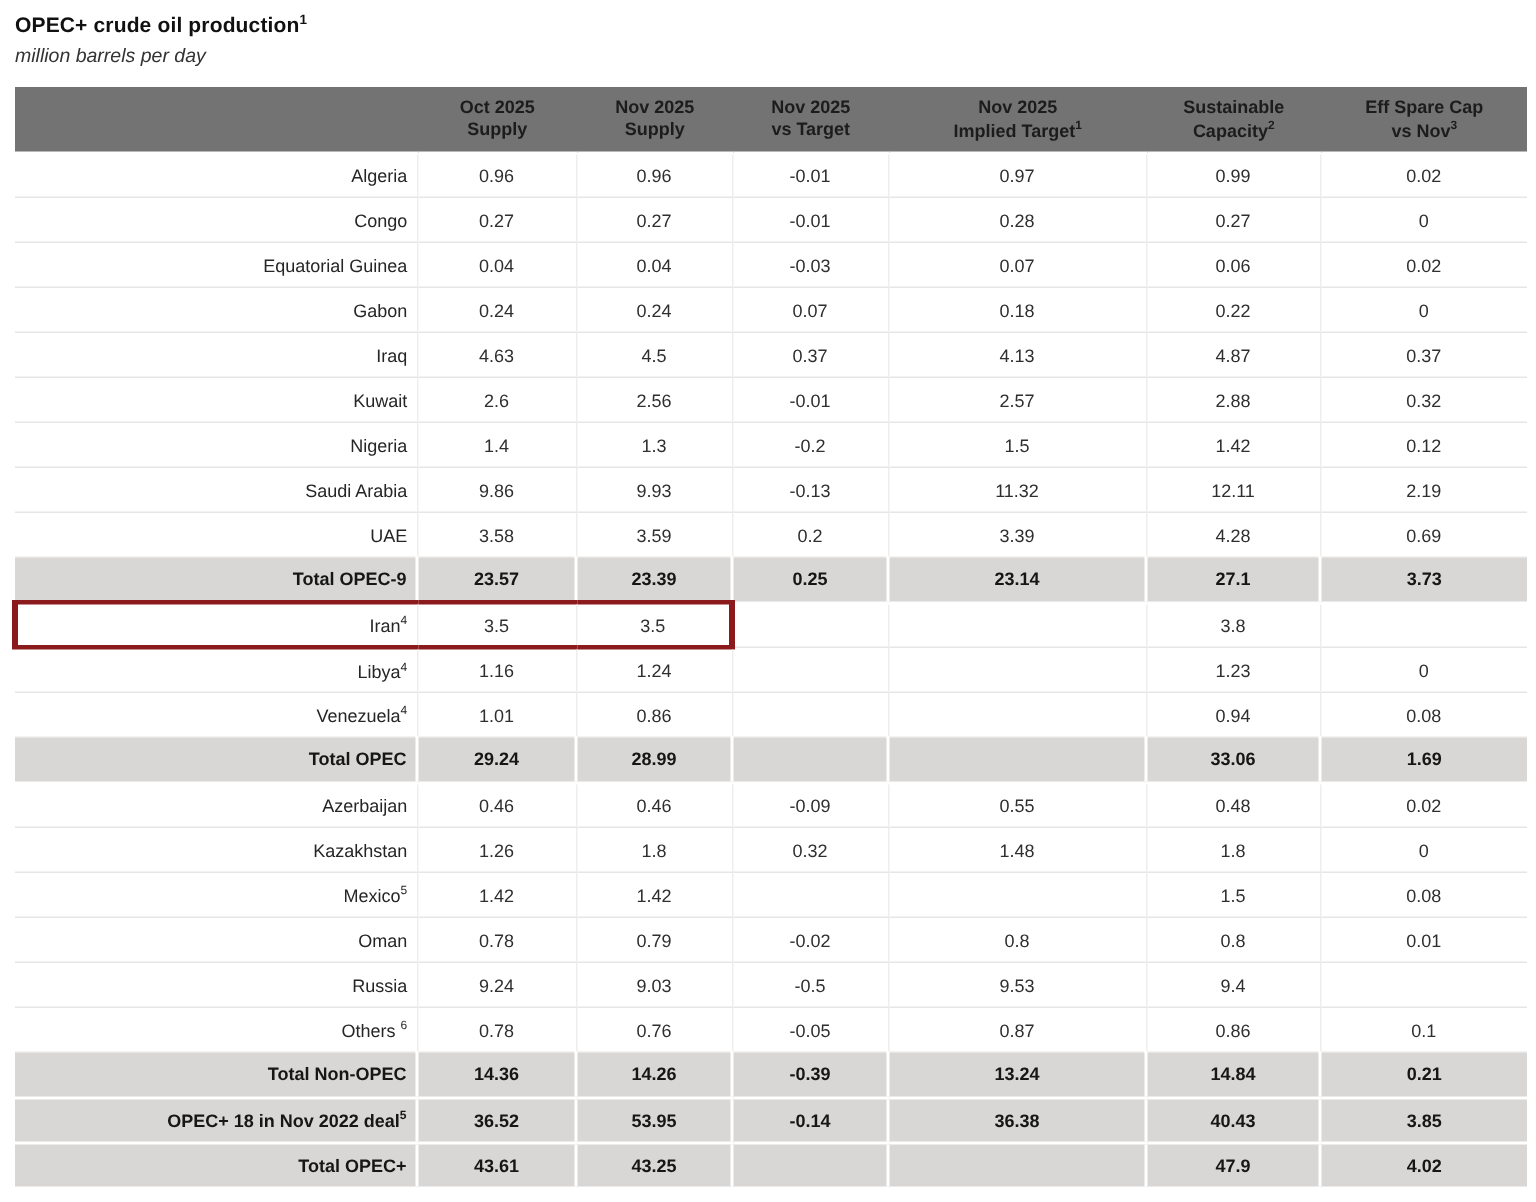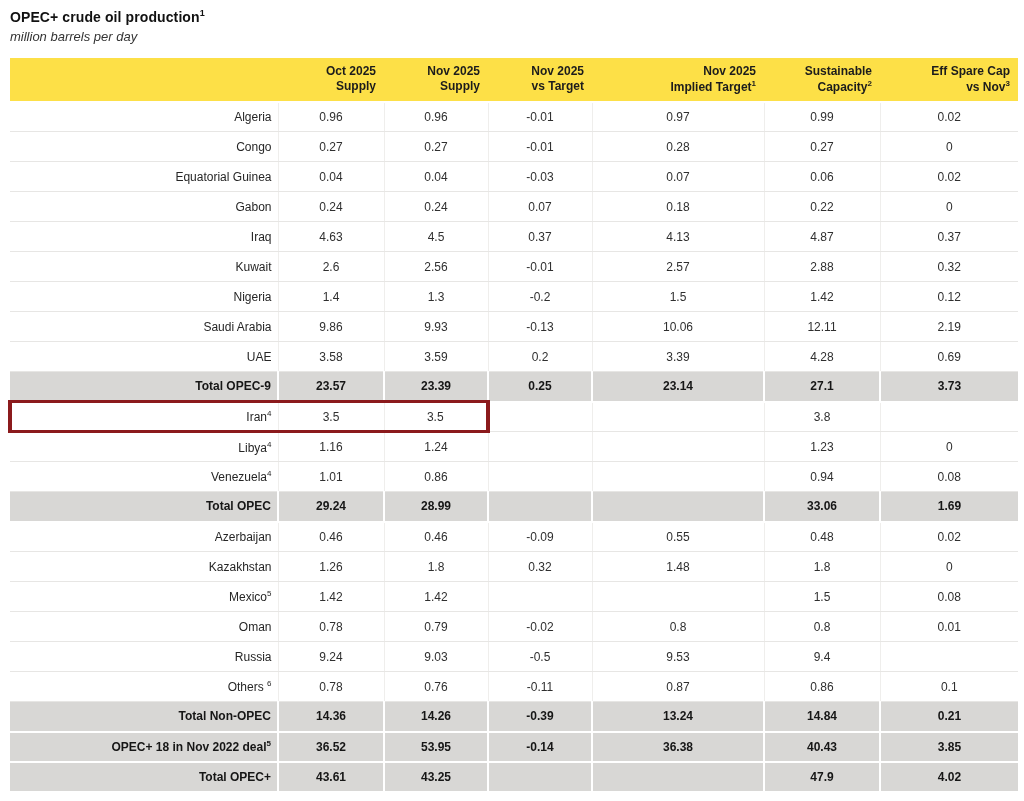--- a/index.html
+++ b/index.html
@@ -27,23 +27,23 @@
     width: 1008px;
   }
   col.c-label { width: 268px; }
   col.c-oct { width: 106px; }
   col.c-nov { width: 104px; }
   col.c-vst { width: 104px; }
   col.c-imp { width: 172px; }
   col.c-sus { width: 116px; }
   col.c-esc { width: 138px; }
   thead th {
-    background: #fde047;
+    background: #737373;
     font-size: 12px; font-weight: bold; color: #1c1c1c;
-    text-align: right; vertical-align: middle;
+    text-align: center; vertical-align: middle;
     padding: 6px 8px 6px 9px;
     height: 42px;
     line-height: 1.25;
     border-bottom: 2px solid #ffffff;
   }
   thead th sup { font-size: 8px; }
   tbody td {
     font-size: 12px;
     height: 30px;
     padding: 2px 6px;
@@ -158,21 +158,21 @@
           <td class="cell-value">-0.2</td>
           <td class="cell-value">1.5</td>
           <td class="cell-value">1.42</td>
           <td class="cell-value">0.12</td>
         </tr>
         <tr>
           <td class="cell-label">Saudi Arabia</td>
           <td class="cell-value">9.86</td>
           <td class="cell-value">9.93</td>
           <td class="cell-value">-0.13</td>
-          <td class="cell-value">10.06</td>
+          <td class="cell-value">11.32</td>
           <td class="cell-value">12.11</td>
           <td class="cell-value">2.19</td>
         </tr>
         <tr>
           <td class="cell-label">UAE</td>
           <td class="cell-value">3.58</td>
           <td class="cell-value">3.59</td>
           <td class="cell-value">0.2</td>
           <td class="cell-value">3.39</td>
           <td class="cell-value">4.28</td>
@@ -265,21 +265,21 @@
           <td class="cell-value">9.03</td>
           <td class="cell-value">-0.5</td>
           <td class="cell-value">9.53</td>
           <td class="cell-value">9.4</td>
           <td class="cell-value"></td>
         </tr>
         <tr>
           <td class="cell-label">Others <sup>6</sup></td>
           <td class="cell-value">0.78</td>
           <td class="cell-value">0.76</td>
-          <td class="cell-value">-0.11</td>
+          <td class="cell-value">-0.05</td>
           <td class="cell-value">0.87</td>
           <td class="cell-value">0.86</td>
           <td class="cell-value">0.1</td>
         </tr>
         <tr class="total">
           <td class="cell-label">Total Non-OPEC</td>
           <td class="cell-value">14.36</td>
           <td class="cell-value">14.26</td>
           <td class="cell-value">-0.39</td>
           <td class="cell-value">13.24</td>

